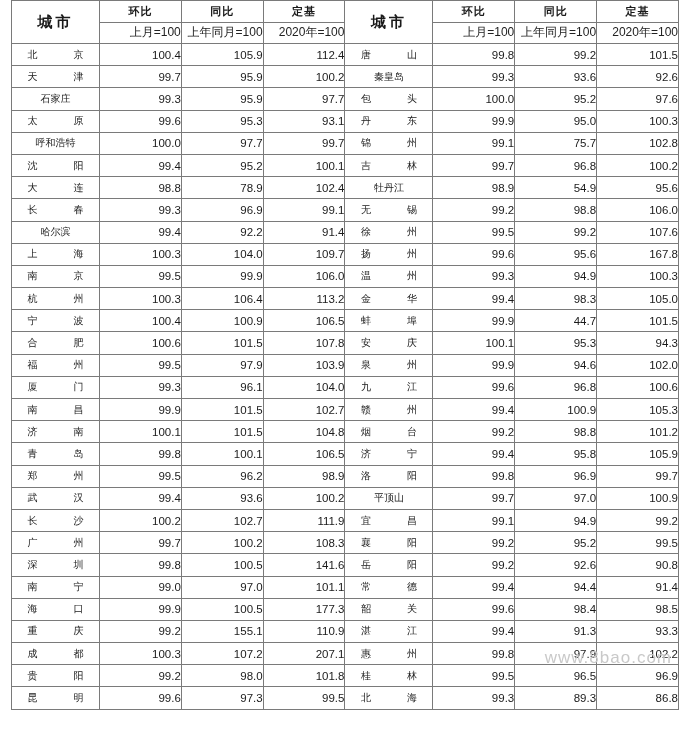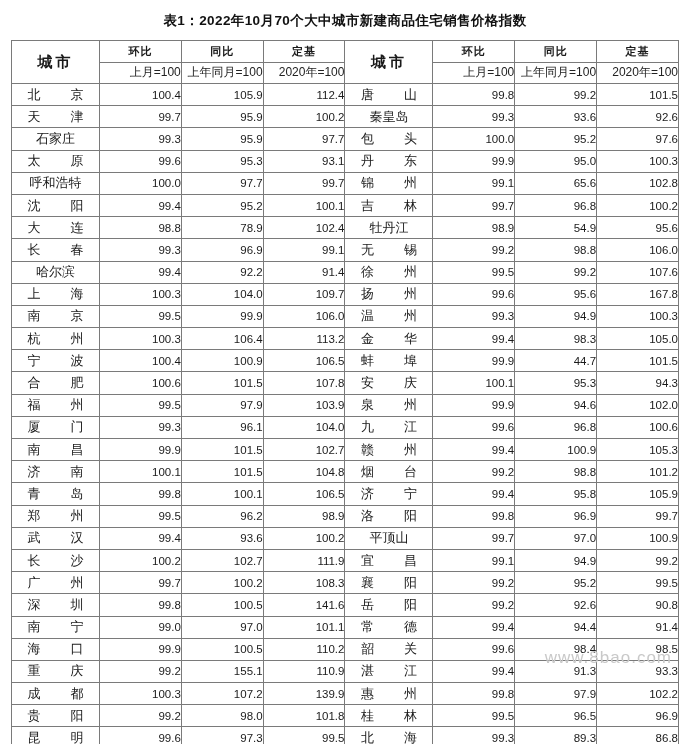--- a/index.html
+++ b/index.html
@@ -56,21 +56,21 @@
   .hdr-sub{
     text-align:right;
     font-size:12px;
     font-weight:normal;
     height:20px;
     color:#222;
   }
   td.city{
     height:21.2px;
     text-align:left;
-    font-size:13px;
+    font-size:10px;
     white-space:nowrap;
     padding:0 6px;
   }
   td.city .nm{
     display:flex;
     justify-content:space-between;
     width:56px;
     margin:0 auto;
   }
   td.city .nm.one{justify-content:center;}
@@ -90,21 +90,20 @@
     font-size:17px;
     color:#c9c9c9;
     letter-spacing:1px;
   }
 </style>
 </head>
 <body>
 
 <div class="page">
 
-  <div class="title">表1：2022年10月70个大中城市新建商品住宅销售价格指数</div>
 
   <table class="grid">
     <colgroup>
       <col class="colc">
         <col class="coln">
         <col class="coln">
         <col class="coln">
       <col class="colc">
         <col class="coln">
         <col class="coln">
@@ -191,21 +190,21 @@
           <td class="city">
             <span class="nm one">呼和浩特</span>
           </td>
           <td class="num">100.0</td>
           <td class="num">97.7</td>
           <td class="num">99.7</td>
           <td class="city">
             <span class="nm">锦<span></span>州</span>
           </td>
           <td class="num">99.1</td>
-          <td class="num">65.6</td>
+          <td class="num">75.7</td>
           <td class="num">102.8</td>
         </tr>
         <tr>
           <td class="city">
             <span class="nm">沈<span></span>阳</span>
           </td>
           <td class="num">99.4</td>
           <td class="num">95.2</td>
           <td class="num">100.1</td>
           <td class="city">
@@ -480,21 +479,21 @@
           <td class="num">99.4</td>
           <td class="num">94.4</td>
           <td class="num">91.4</td>
         </tr>
         <tr>
           <td class="city">
             <span class="nm">海<span></span>口</span>
           </td>
           <td class="num">99.9</td>
           <td class="num">100.5</td>
-          <td class="num">110.2</td>
+          <td class="num">177.3</td>
           <td class="city">
             <span class="nm">韶<span></span>关</span>
           </td>
           <td class="num">99.6</td>
           <td class="num">98.4</td>
           <td class="num">98.5</td>
         </tr>
         <tr>
           <td class="city">
             <span class="nm">重<span></span>庆</span>
@@ -508,21 +507,21 @@
           <td class="num">99.4</td>
           <td class="num">91.3</td>
           <td class="num">93.3</td>
         </tr>
         <tr>
           <td class="city">
             <span class="nm">成<span></span>都</span>
           </td>
           <td class="num">100.3</td>
           <td class="num">107.2</td>
-          <td class="num">139.9</td>
+          <td class="num">207.1</td>
           <td class="city">
             <span class="nm">惠<span></span>州</span>
           </td>
           <td class="num">99.8</td>
           <td class="num">97.9</td>
           <td class="num">102.2</td>
         </tr>
         <tr>
           <td class="city">
             <span class="nm">贵<span></span>阳</span>

